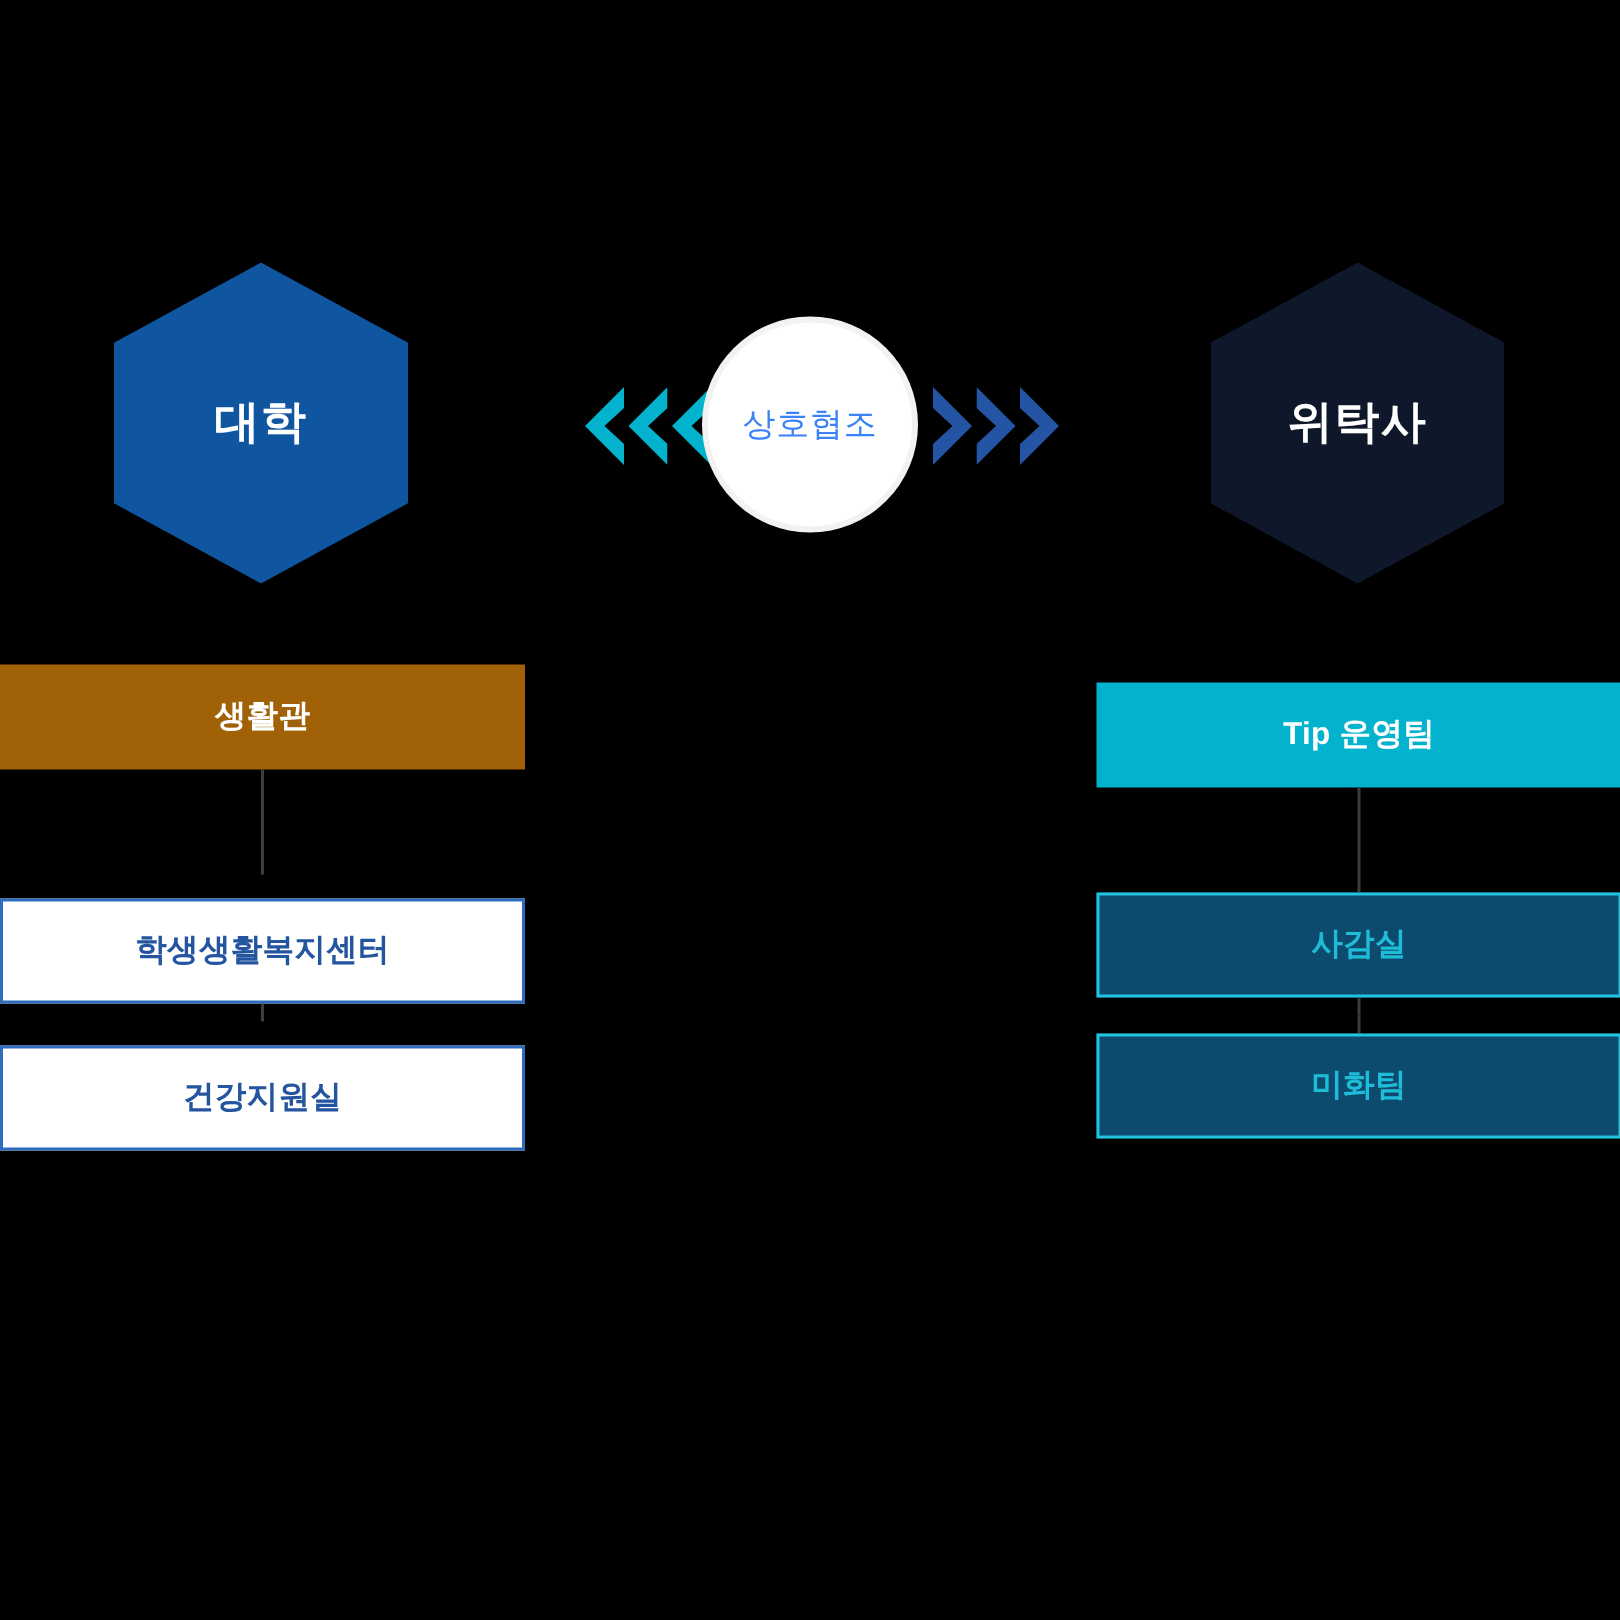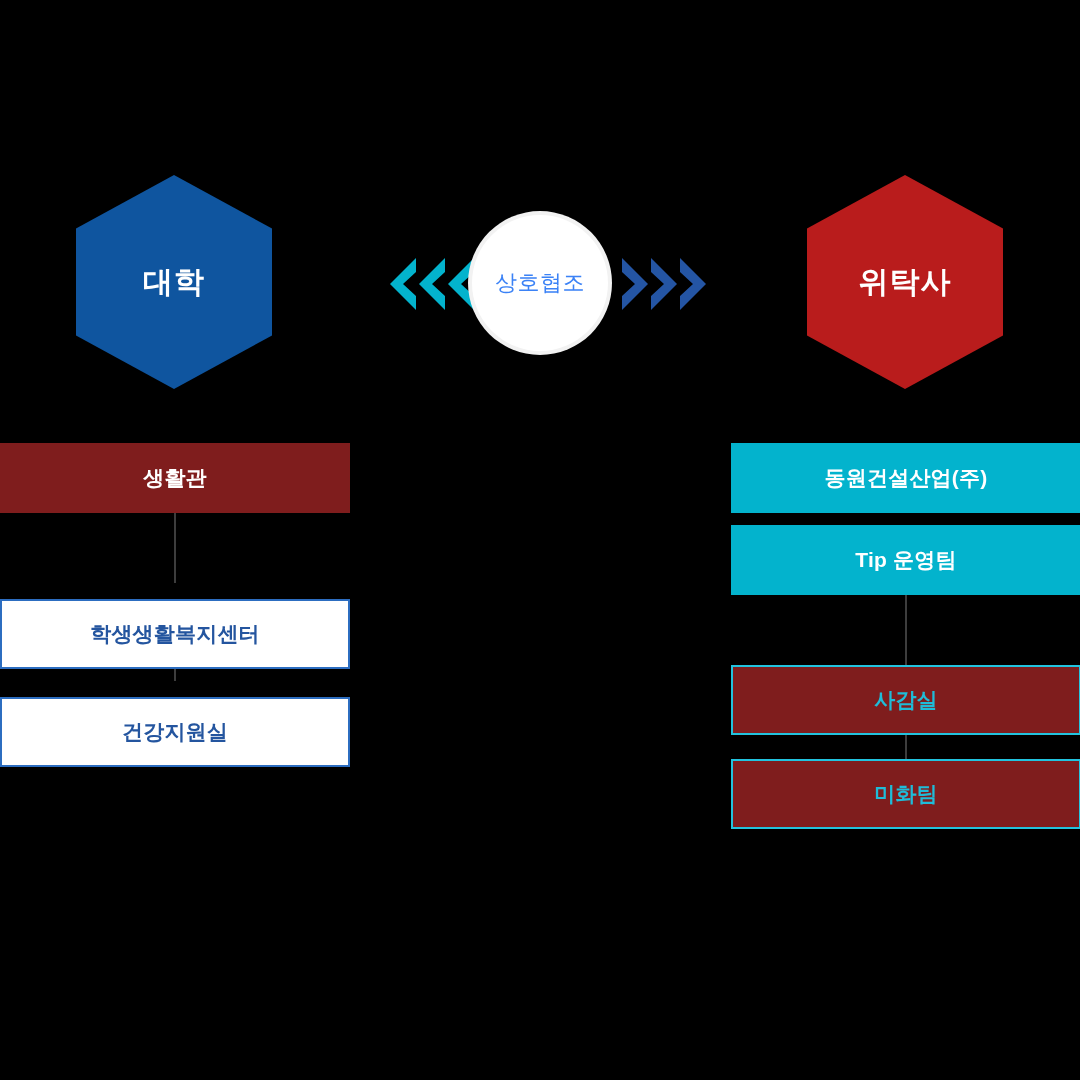--- a/index.html
+++ b/index.html
@@ -41,21 +41,21 @@
     line-height: 1;
   }
   #hex-university {
     left: 76px;
     top: 175px;
     background: #0f559f;
   }
   #hex-contractor {
     left: 807px;
     top: 175px;
-    background: #b91c1c;
+    background: #0f172a;
   }
 
   
   .center-circle {
     position: absolute;
     left: 472px;
     top: 215px;
     width: 136px;
     height: 136px;
     border-radius: 50%;
@@ -114,34 +114,34 @@
     justify-content: center;
     text-align: center;
   }
   .node .node-label {
     font-size: 21px;
     font-weight: 700;
     line-height: 1.2;
     letter-spacing: 0.2px;
   }
   
-  .node.filled-blue  { background: #7f1d1d; }
+  .node.filled-blue  { background: #a16207; }
   .node.filled-cyan  { background: #03b3cd; }
   .node.filled-blue .node-label,
   .node.filled-cyan .node-label { color: #ffffff; font-weight: 700; }
 
   
   .node.outline-blue {
     background: #ffffff;
     border: 2px solid #2c6dc0;
     margin-top: 16px;
   }
   .node.outline-blue .node-label { color: #24559f; }
   .node.outline-cyan {
-    background: #7f1d1d;
+    background: #0c4a6e;
     border: 2px solid #22c3de;
   }
   .node.outline-cyan .node-label { color: #1fbcd8; }
 
   
   .connector {
     position: relative;
     width: 350px;
     display: flex;
     justify-content: center;
@@ -225,23 +225,20 @@
     </div>
 
     <div class="node outline-blue">
       <span class="node-label">건강지원실</span>
     </div>
 
   </div>
 
   <div class="col" id="col-right">
 
-    <div class="node filled-cyan">
-      <span class="node-label">동원건설산업(주)</span>
-    </div>
 
     <div class="connector blank" style="height:12px;">
       <span class="line"></span>
     </div>
 
     <div class="node filled-cyan">
       <span class="node-label">Tip 운영팀</span>
     </div>
 
     <div class="connector" style="height:70px;">

